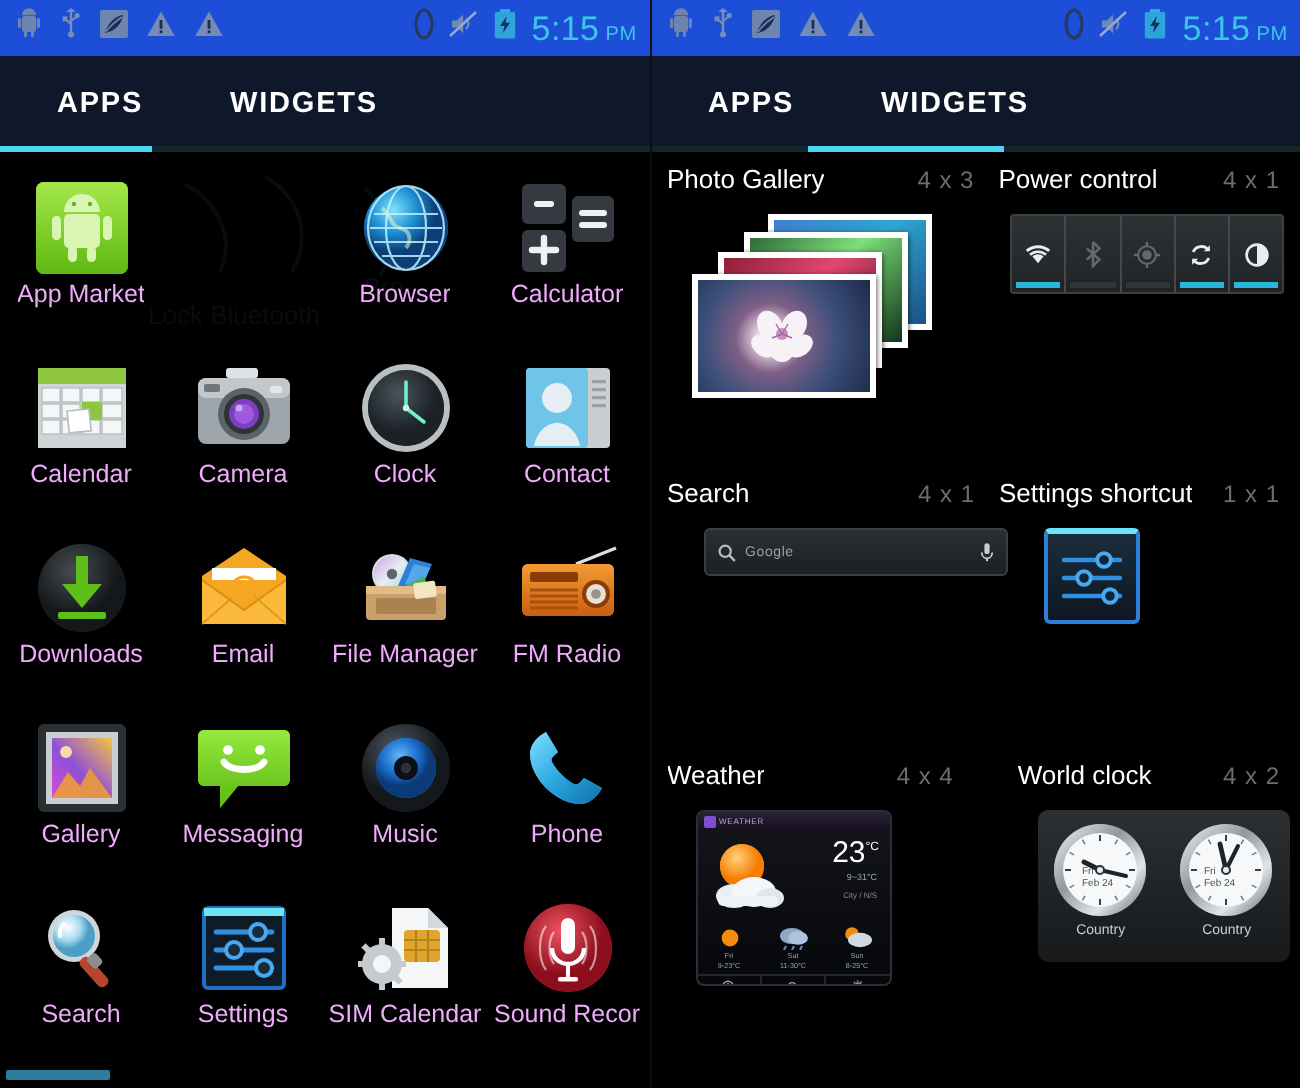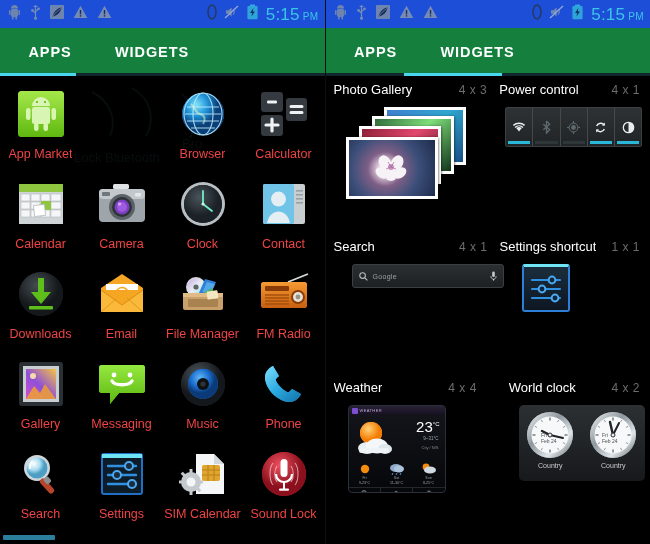--- a/index.html
+++ b/index.html
@@ -49,21 +49,21 @@
     gap: 3px;
   }
   .clock .ampm { font-size: 10px; letter-spacing: .4px; }
 
   
   .tabbar {
     position: relative;
     height: 48px;
     display: flex;
     align-items: center;
-    background: #15803d;
+    background: #0f172a;
   }
   .tab {
     position: relative;
     height: 48px;
     display: flex;
     align-items: center;
     justify-content: center;
     color: #ffffff;
     font-size: 14.5px;
     font-weight: bold;
@@ -101,22 +101,21 @@
     align-items: center;
     justify-content: flex-start;
     padding-top: 6px;
   }
   .app-icon {
     width: 52px; height: 52px;
     display: flex; align-items: center; justify-content: center;
     position: relative;
   }
   .app-label {
-    margin-top: 7px;
-    color: #ef4444;
+    color: #f0abfc;
     font-size: 12.5px;
     white-space: nowrap;
     overflow: hidden;
     max-width: 80px;
     text-shadow: 0 1px 1px rgba(0,0,0,.9);
   }
   .ghost {
     position: absolute;
     left: 72px; top: 6px;
     width: 180px; height: 96px;
@@ -772,21 +771,21 @@
               </defs>
               <g stroke="#ffffff" stroke-width="1.1" fill="none" opacity=".55">
                 <path d="M13 13c-4 5-4 17 0 22M35 13c4 5 4 17 0 22M17 16c-3 4-3 12 0 16M31 16c3 4 3 12 0 16"></path>
               </g>
               <rect x="20.5" y="9" width="7" height="18" rx="3.5" fill="#ffffff"></rect>
               <path d="M16 24c0 5 4 8 8 8s8-3 8-8" stroke="#ffffff" stroke-width="2.2" fill="none"></path>
               <rect x="23" y="32" width="2" height="7" fill="#ffffff"></rect>
               <rect x="19" y="38.5" width="10" height="2.2" rx="1" fill="#ffffff"></rect>
             </svg>
         </div>
-        <div class="app-label">Sound Lock</div>
+        <div class="app-label">Sound Recor</div>
       </div>
 
     </div>
 
     <div class="page-ind"></div>
   </div>
 
   <div class="panel right">
 
     <div class="statusbar">

